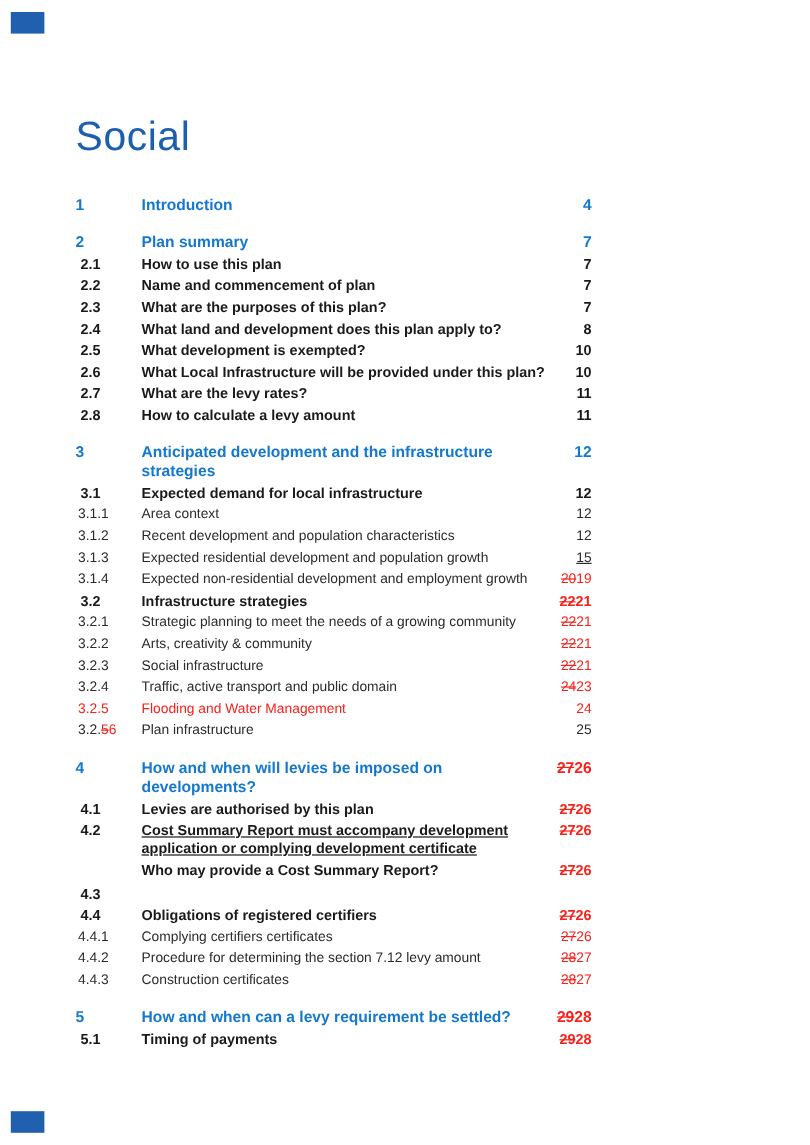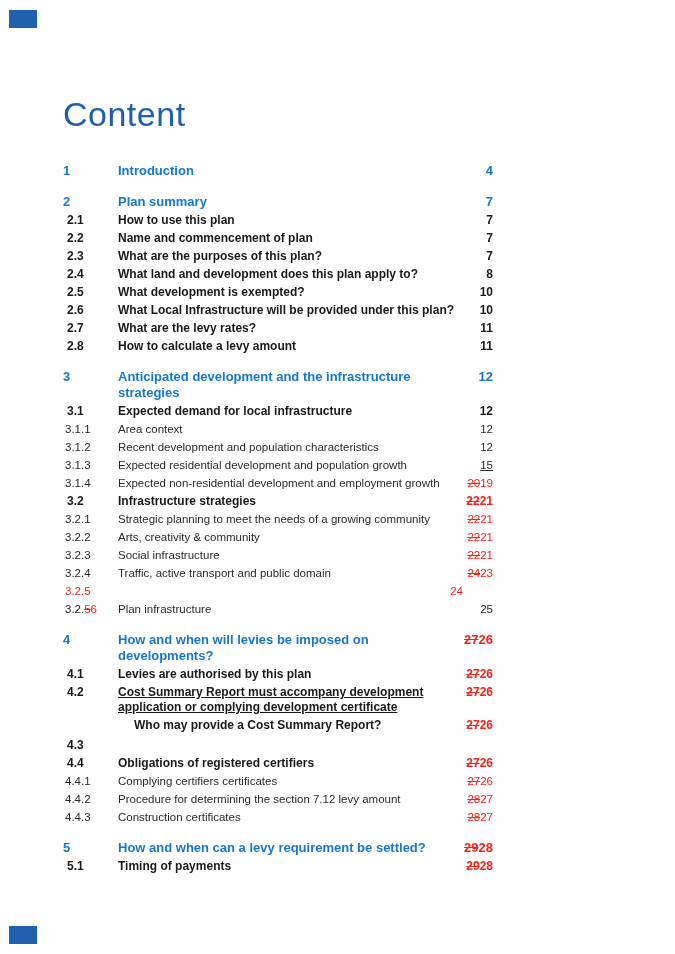--- a/index.html
+++ b/index.html
@@ -38,21 +38,21 @@
   .strike{text-decoration:line-through;}
   .pg-bold{font-weight:bold;}
 </style>
 </head>
 <body>
 
 <div class="corner-bar top"></div>
 <div class="corner-bar bottom"></div>
 
 <div class="page-inner">
-  <h1 class="doc-title">Content</h1>
+  <h1 class="doc-title">Social</h1>
   <div class="toc">
       <div class="row level-chapter">
         <span class="num" style="color: var(--blue);">1</span>
         <span class="ttl" style="color: var(--blue);">Introduction</span>
         <span class="pg pg-bold" style="color: var(--blue);"><span>4</span></span>
       </div>
       <div class="row level-chapter">
         <span class="num" style="color: var(--blue);">2</span>
         <span class="ttl" style="color: var(--blue);">Plan summary</span>
         <span class="pg pg-bold" style="color: var(--blue);"><span>7</span></span>
@@ -147,20 +147,21 @@
         <span class="ttl" style="color: var(--sub);">Social infrastructure</span>
         <span class="pg" style="color: var(--red);"><span class="strike">22</span><span>21</span></span>
       </div>
       <div class="row level-sub">
         <span class="num" style="color: var(--sub);">3.2.4</span>
         <span class="ttl" style="color: var(--sub);">Traffic, active transport and public domain</span>
         <span class="pg" style="color: var(--red);"><span class="strike">24</span><span>23</span></span>
       </div>
       <div class="row level-sub">
         <span class="num" style="color: var(--red);">3.2.5</span>
+        <span class="ttl" style="color: var(--red);">Flooding and Water Management</span>
         <span class="pg" style="color: var(--red);"><span>24</span></span>
       </div>
       <div class="row level-sub">
         <span class="num" style="color: var(--sub);"><span>3.2.</span><span class="strike c-red">5</span><span class="c-red">6</span></span>
         <span class="ttl" style="color: var(--sub);">Plan infrastructure</span>
         <span class="pg" style="color: var(--sub);"><span>25</span></span>
       </div>
       <div class="row level-chapter">
         <span class="num" style="color: var(--blue);">4</span>
         <span class="ttl" style="color: var(--blue);">How and when will levies be imposed on developments?</span>
@@ -171,21 +172,21 @@
         <span class="ttl" style="color: var(--black);">Levies are authorised by this plan</span>
         <span class="pg pg-bold" style="color: var(--red);"><span class="strike">27</span><span>26</span></span>
       </div>
       <div class="row level-section">
         <span class="num" style="color: var(--black);">4.2</span>
         <span class="ttl" style="color: var(--black); text-decoration: underline;">Cost Summary Report must accompany development application or complying development certificate</span>
         <span class="pg pg-bold" style="color: var(--red);"><span class="strike">27</span><span>26</span></span>
       </div>
       <div class="row level-section">
         <span class="num" style="color: var(--black); margin-top: 20px;">4.3</span>
-        <span class="ttl" style="color: var(--black); margin-left: 16px;">Who may provide a Cost Summary Report?</span>
+        <span class="ttl" style="color: var(--black);">Who may provide a Cost Summary Report?</span>
         <span class="pg pg-bold" style="color: var(--red);"><span class="strike">27</span><span>26</span></span>
       </div>
       <div class="row level-section">
         <span class="num" style="color: var(--black);">4.4</span>
         <span class="ttl" style="color: var(--black);">Obligations of registered certifiers</span>
         <span class="pg pg-bold" style="color: var(--red);"><span class="strike">27</span><span>26</span></span>
       </div>
       <div class="row level-sub">
         <span class="num" style="color: var(--sub);">4.4.1</span>
         <span class="ttl" style="color: var(--sub);">Complying certifiers certificates</span>

